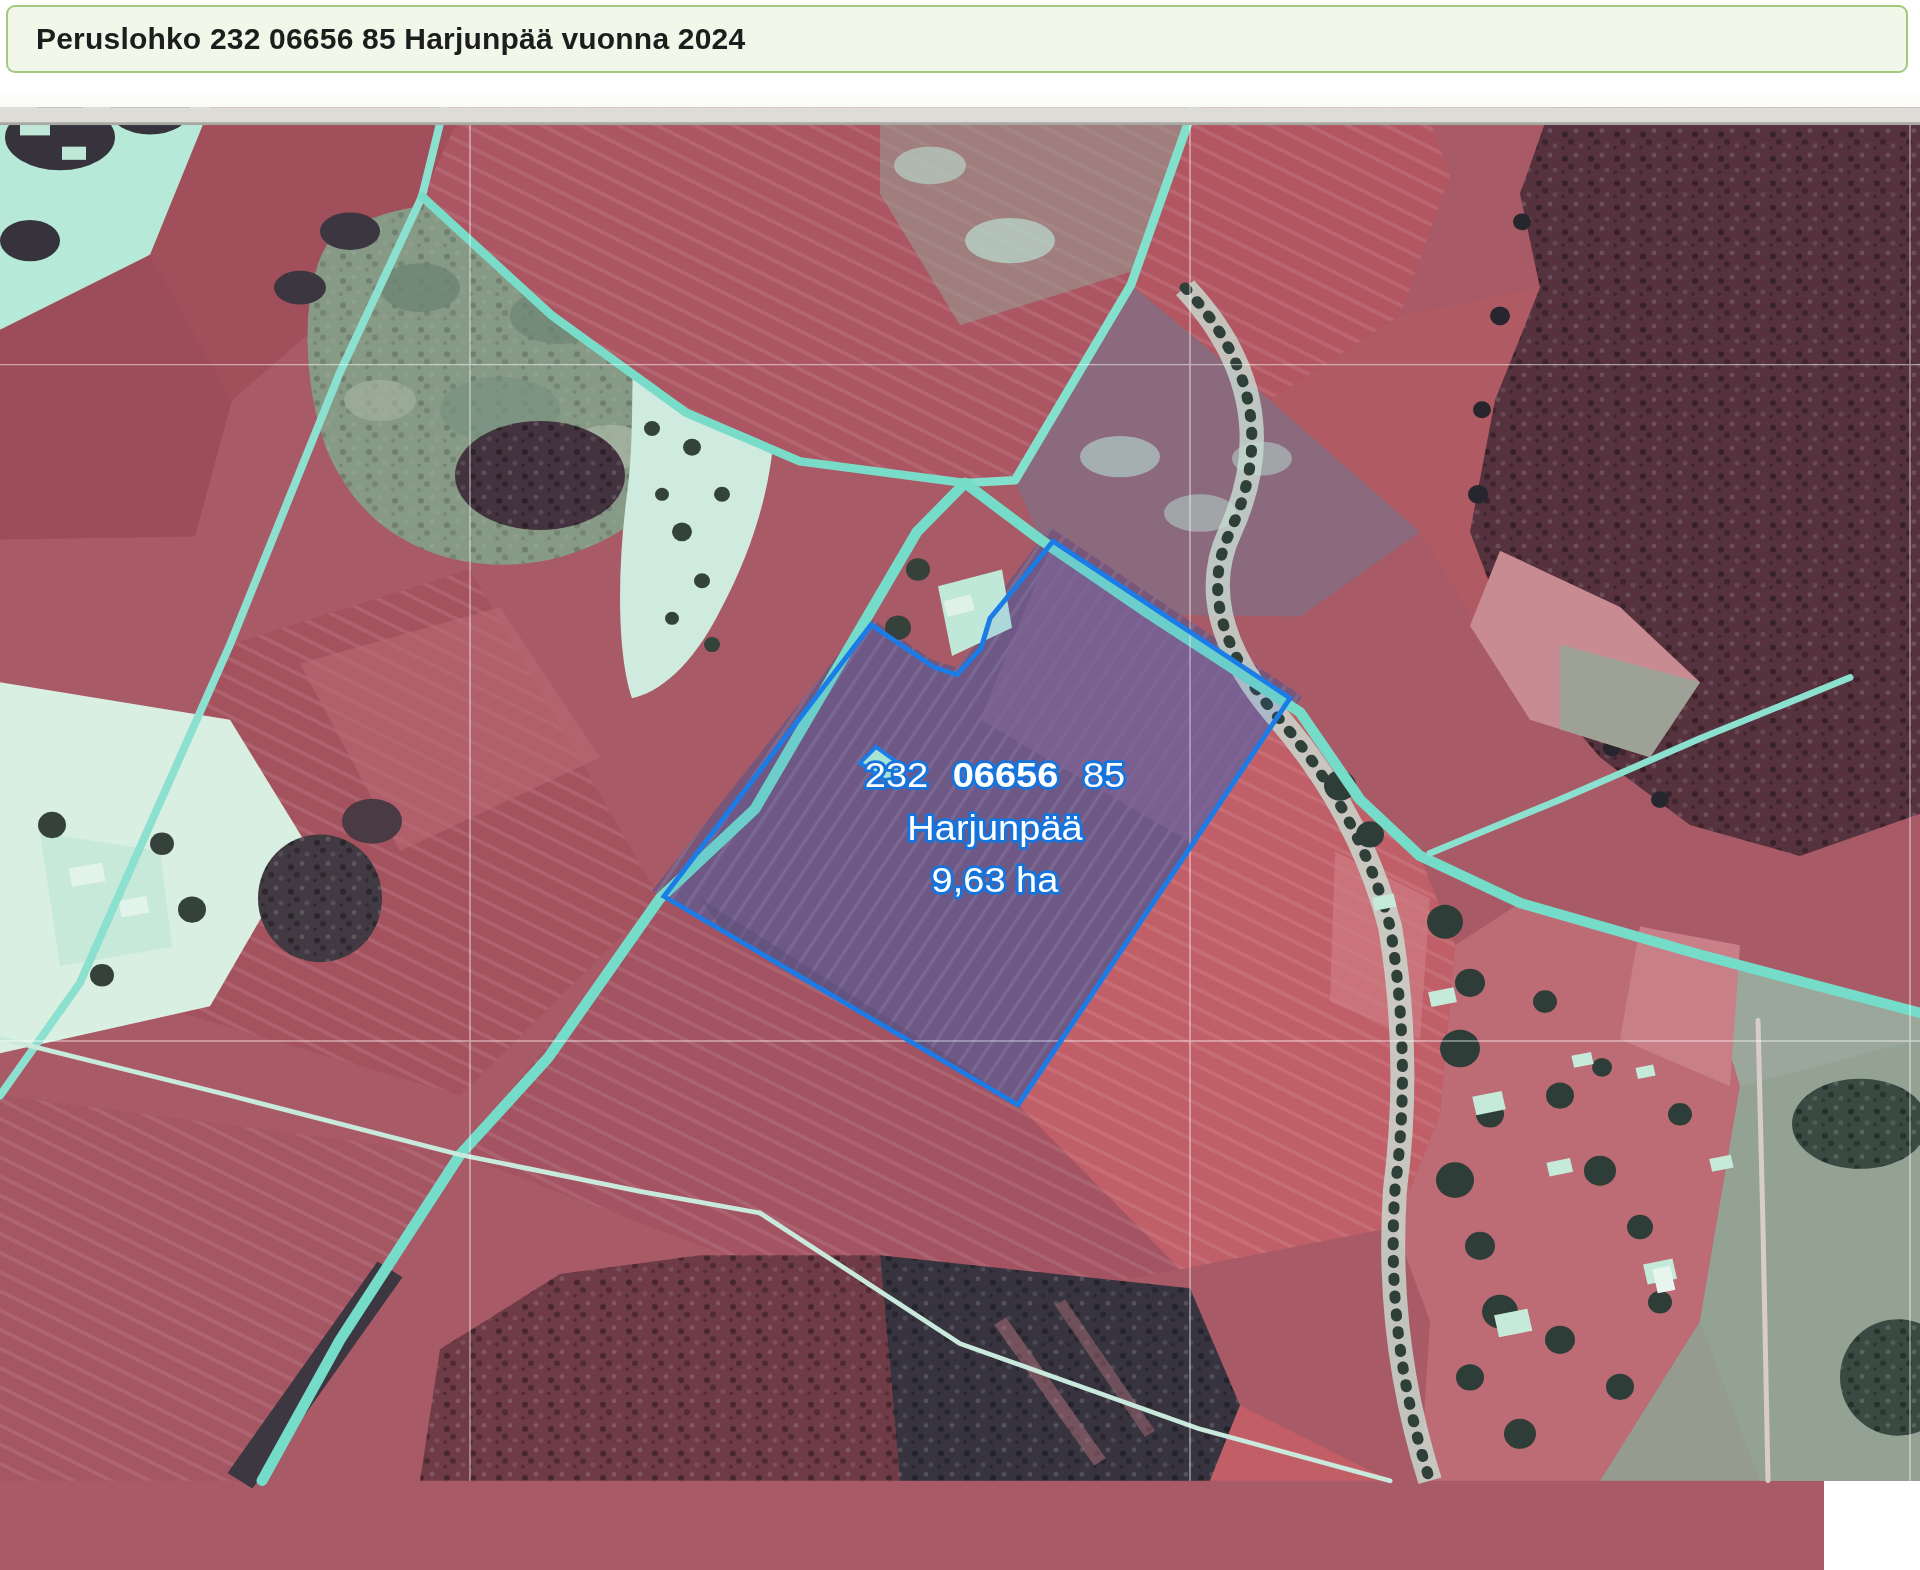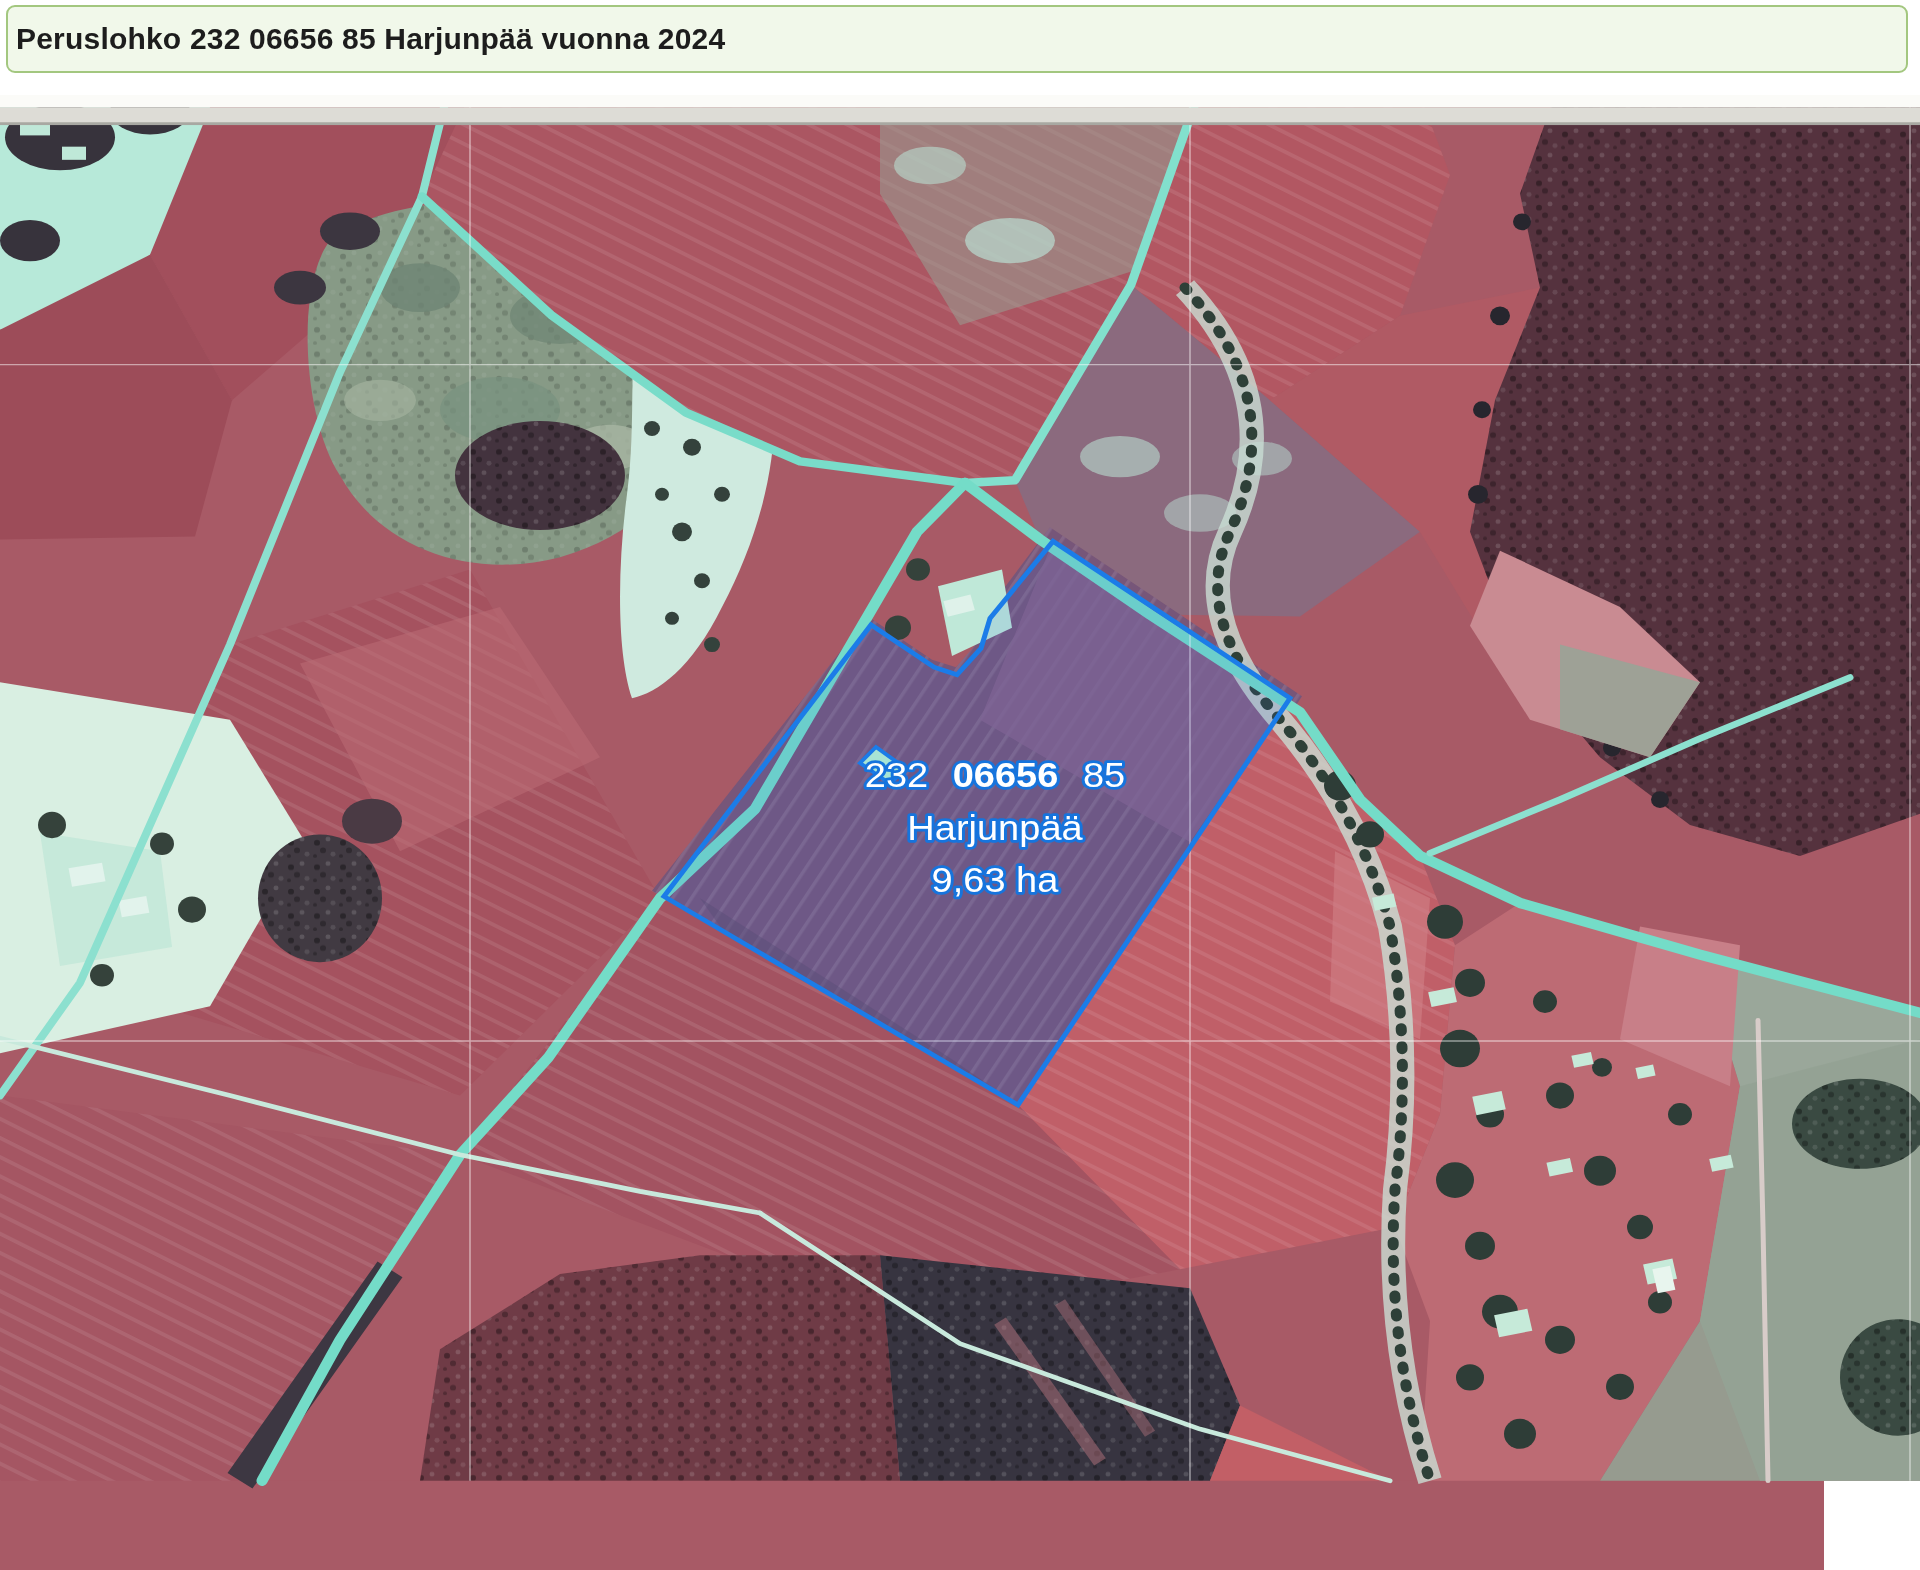--- a/index.html
+++ b/index.html
@@ -3,21 +3,21 @@
 <meta charset="utf-8">
 <style>
   html,body{margin:0;padding:0;background:#ffffff;}
   body{width:1920px;height:1570px;position:relative;font-family:"Liberation Sans",sans-serif;overflow:hidden;}
   .header-box{
     position:absolute;left:6px;top:5px;width:1902px;height:68px;
     background:#f1f8ea;border:2px solid #a3c77f;border-radius:9px;
     box-sizing:border-box;display:flex;align-items:center;
   }
   .header-box h1{
-    margin:0 0 0 8px;font-size:30px;font-weight:bold;color:#1d1d1d;letter-spacing:0.2px;
+    margin:0 0 0 28px;font-size:30px;font-weight:bold;color:#1d1d1d;letter-spacing:0.2px;
     font-family:"Liberation Sans",sans-serif;
   }
   .map-wrap{position:absolute;left:0;top:95px;width:1824px;height:1475px;background:#a85a66;}
   svg{display:block}
   .plabel{font-family:"Liberation Sans",sans-serif;font-size:38px;fill:#ffffff;
           paint-order:stroke;stroke-linejoin:round;stroke-linecap:round;}
 </style>
 </head>
 <body>
 

